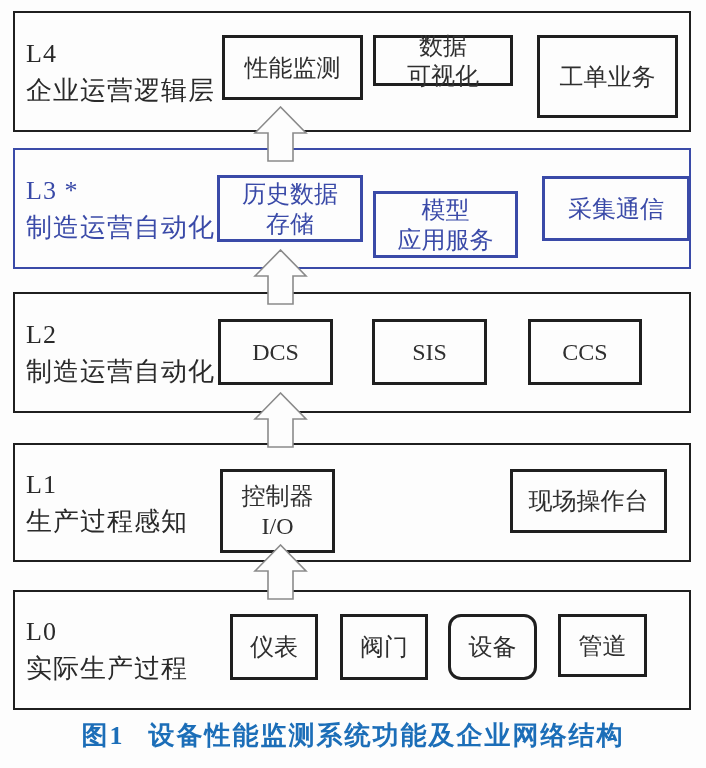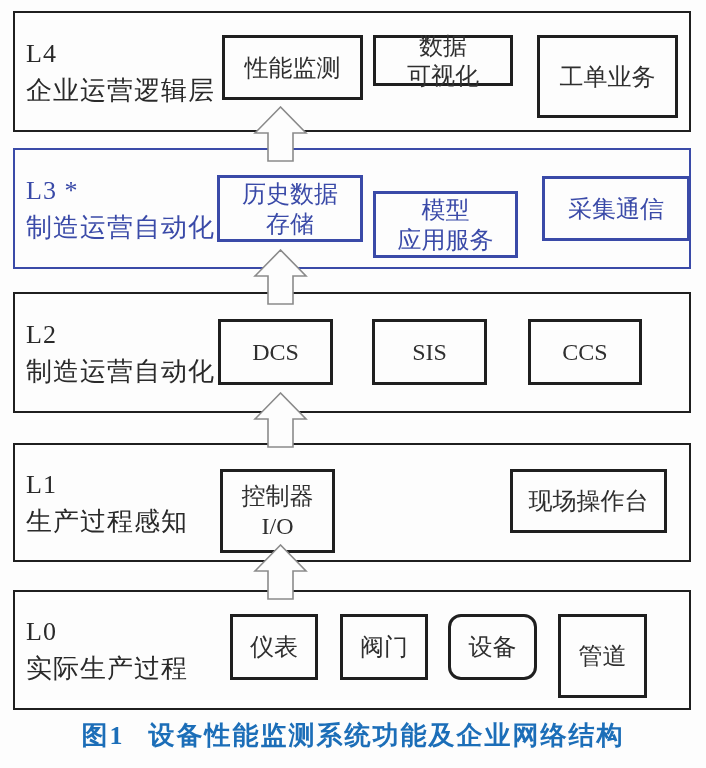--- a/index.html
+++ b/index.html
@@ -45,21 +45,21 @@
   .b-l2-1{left:357px;top:25px;width:115px;height:66px;}
   .b-l2-2{left:513px;top:25px;width:114px;height:66px;}
   
   .b-l1-0{left:205px;top:24px;width:115px;height:84px;}
   .b-l1-1{left:360px;top:24px;width:115px;height:65px;}
   .b-l1-2{left:495px;top:24px;width:157px;height:64px;}
   
   .b-l0-0{left:215px;top:22px;width:88px;height:66px;}
   .b-l0-1{left:325px;top:22px;width:88px;height:66px;}
   .b-l0-2{left:433px;top:22px;width:89px;height:66px;border-radius:13px;}
-  .b-l0-3{left:543px;top:22px;width:89px;height:84px;}
+  .b-l0-3{left:543px;top:22px;width:89px;height:63px;}
   
   .arrow{position:absolute;left:252px;width:57px;height:56px;z-index:6;}
   .a1{top:106px;}
   .a2{top:249px;}
   .a3{top:392px;}
   .a4{top:544px;}
   
   .caption{
     position:absolute;left:0;top:718px;width:706px;
     text-align:center;color:#1c6eb8;font-size:26px;font-weight:600;

